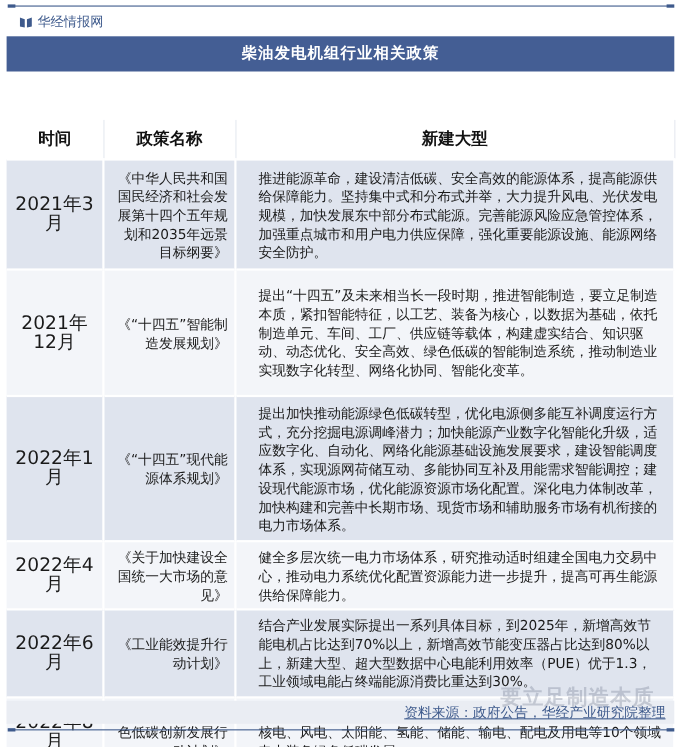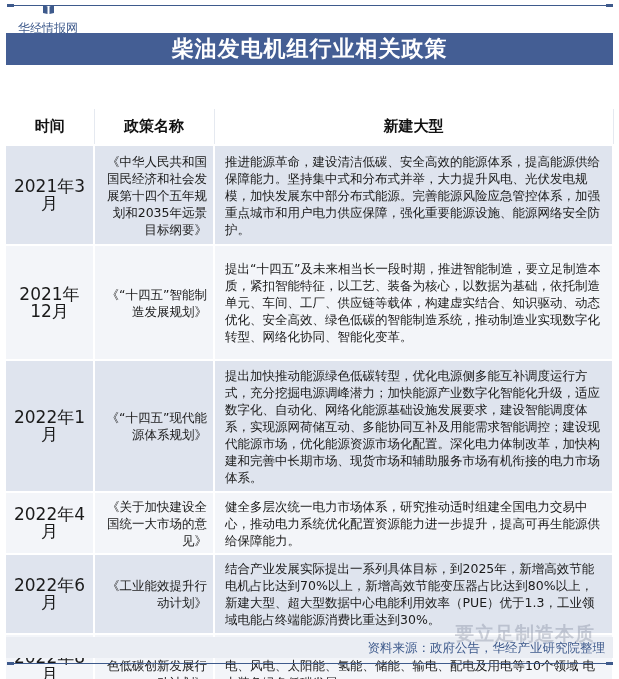--- a/index.html
+++ b/index.html
@@ -16,58 +16,58 @@
   .top-line::before, .top-line::after {
     content: ""; position: absolute; top: -1px; width: 7px; height: 3px; background: #3e5a8c;
   }
   .top-line::before { left: -1px; }
   .top-line::after { right: -1px; }
   .brand-bar {
     position: absolute; left: 8px; top: 8px; width: 604px; height: 24px;
     display: flex; align-items: center; justify-content: space-between;
     font-size: 12px; color: #3e5a8c;
   }
-  .brand-left { display: flex; align-items: center; gap: 5px; padding-left: 10px; flex-direction: column; }
+  .brand-left { display: flex; align-items: center; gap: 5px; padding-left: 10px; }
   .brand-logo { width: 11px; height: 11px; display: inline-block; }
   .brand-right { padding-right: 4px; }
   .title-bar {
     position: absolute; left: 6px; top: 33px; width: 607px; height: 32px;
     background: #445e94; color: #ffffff;
     display: flex; align-items: center; justify-content: center;
     font-family: "DejaVu Serif", "Liberation Serif", serif;
-    font-size: 22px; font-weight: bold; letter-spacing: 1px;
+    font-size: 14px; font-weight: bold; letter-spacing: 1px;
   }
   table.policy {
     position: absolute; left: 6px; top: 65px; width: 607px;
     border-collapse: collapse; table-layout: fixed;
     font-size: 12.5px; line-height: 17px; margin-top: 44px;
   }
   table.policy col.c-time { width: 88px; }
   table.policy col.c-name { width: 120px; }
   table.policy col.c-content { width: 399px; }
   table.policy th {
     background: #ffffff; height: 33px; font-weight: bold; font-size: 15px;
     font-family: "DejaVu Serif", "Liberation Serif", serif;
     border-right: 1px solid #e5e9f0; color: #111;
   }
   table.policy td {
     border-right: 2px solid #ffffff; border-top: 2px solid #ffffff;
     vertical-align: middle; padding: 4px 6px;
   }
   table.policy td.t-time { text-align: center; font-size: 17px; }
   table.policy td.t-name { text-align: right; }
-  table.policy td.t-content { text-align: left; padding-left: 10px; padding-right: 8px; }
+  table.policy td.t-content { text-align: left; padding-left: 20px; padding-right: 8px; }
   tr.odd td { background: #dfe4ee; }
   tr.even td { background: #f3f5f9; }
   .source-row {
     position: absolute; left: 6px; top: 637px; width: 607px; height: 21px;
     background: #eaedf3;
   }
   .source-text {
-    position: absolute; right: 14px; top: 640px; font-size: 12.5px; color: #3e5a8c;
+    position: absolute; right: 14px; top: 640px; font-size: 12.5px; color: #3e5a8c; text-decoration: underline;
   }
   .watermark {
     position: absolute; right: 24px; top: 621px; font-size: 19px; font-weight: bold;
     color: rgba(120,130,150,0.35); letter-spacing: 1px;
   }
   .bottom-line {
     position: absolute; left: 8px; top: 663px; width: 604px; height: 1px; background: #3e5a8c;
   }
   .bottom-line::before, .bottom-line::after {
     content: ""; position: absolute; top: -1px; width: 7px; height: 3px; background: #3e5a8c;

